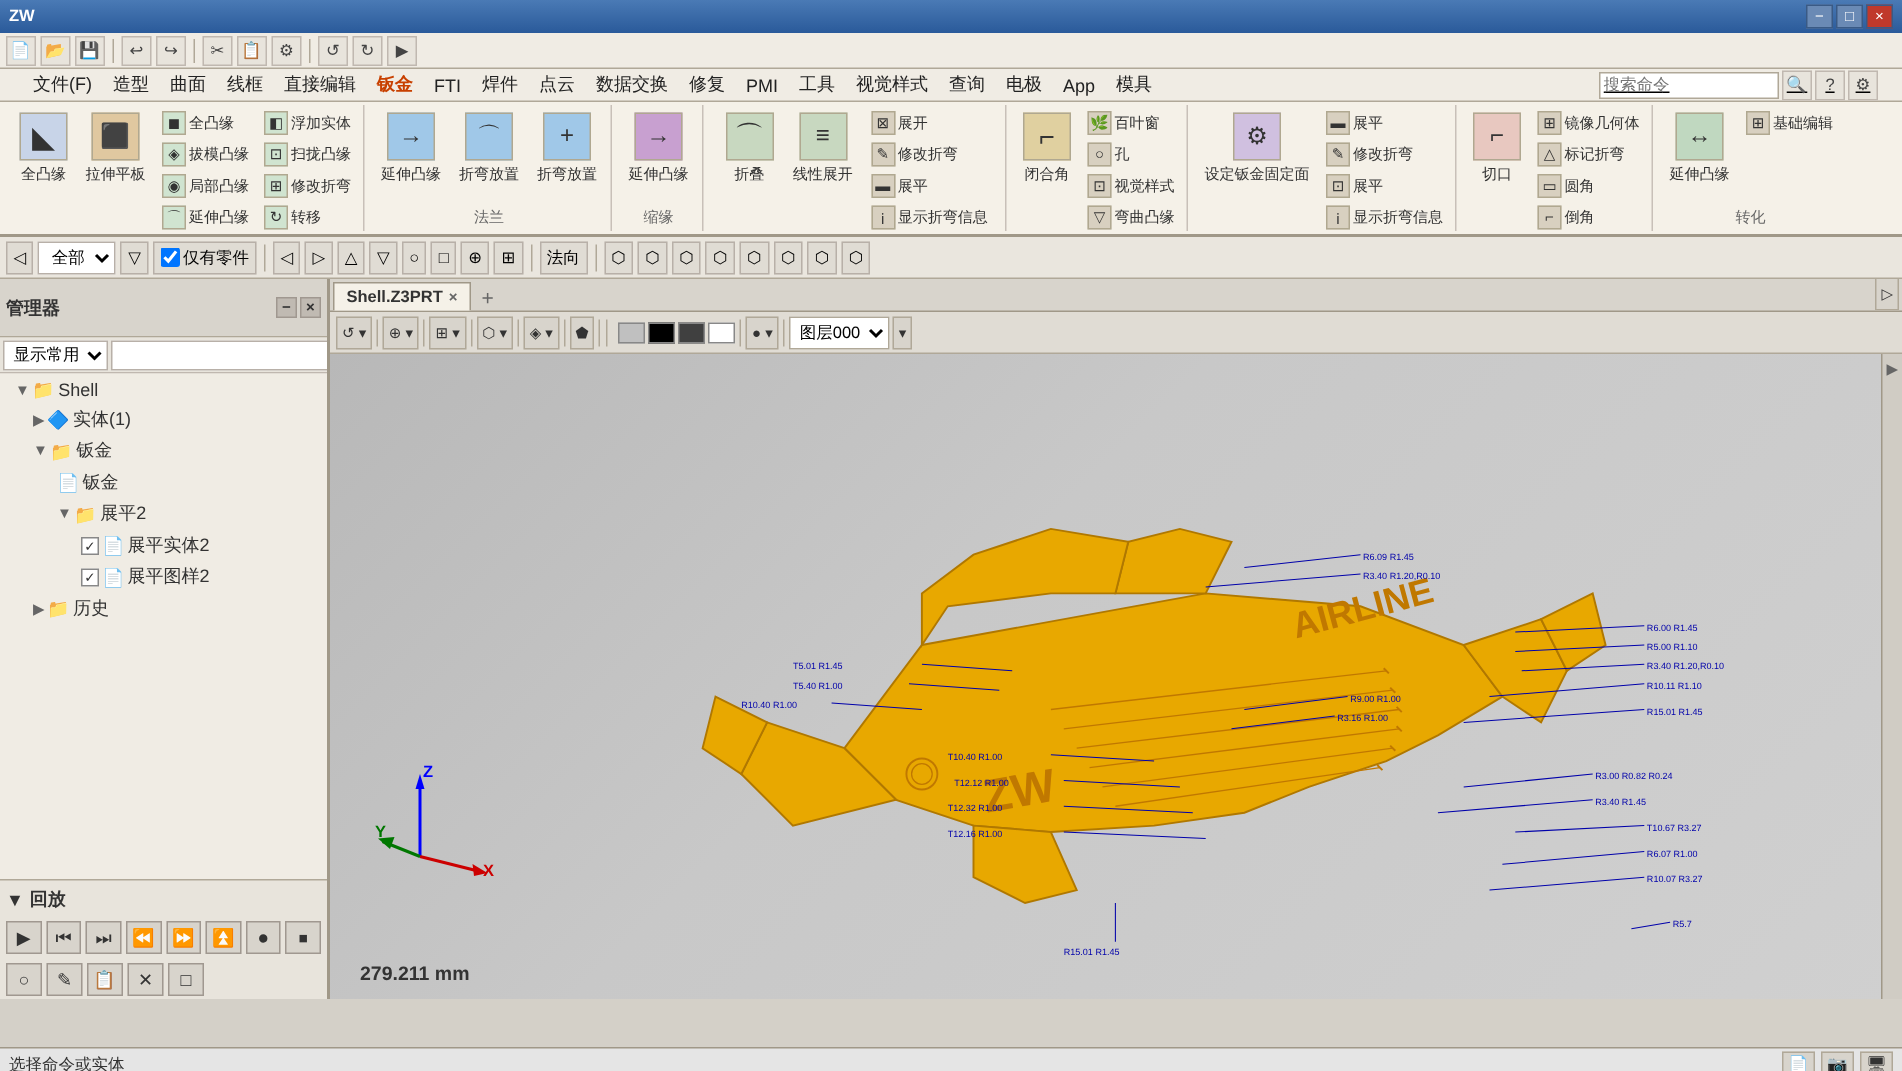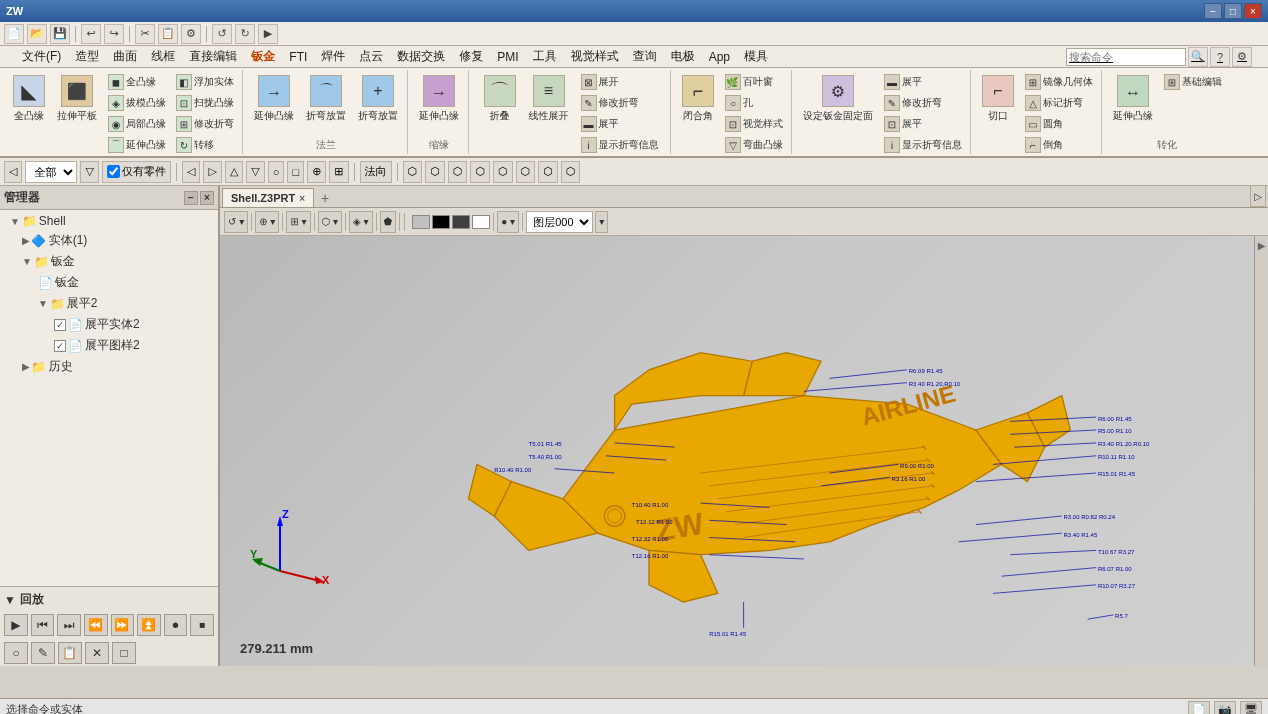--- a/index.html
+++ b/index.html
@@ -176,21 +176,21 @@
     
     #sidebar {
       width: 220px;
       background: #f0ece4;
       border-right: 2px solid #a09888;
       display: flex;
       flex-direction: column;
       overflow: hidden;
     }
     #sidebar-header {
-      height: 24px;
+      height: 39px;
       background: #d8d4cc;
       border-bottom: 1px solid #b0a898;
       display: flex;
       align-items: center;
       justify-content: space-between;
       padding: 0 4px;
       font-size: 12px;
       font-weight: bold;
       color: #333;
     }
@@ -735,20 +735,27 @@
 <div class="main-content" style="height: 480px;">
 
   <div id="sidebar">
     <div id="sidebar-header">
       <span>管理器</span>
       <div id="sidebar-header-controls">
         <div class="sid-ctrl">−</div>
         <div class="sid-ctrl">×</div>
       </div>
     </div>
+    <div id="sidebar-toolbar">
+      <select class="st-select">
+        <option>显示常用</option>
+      </select>
+      <input class="st-input" type="text" style="">
+
+    </div>
     <div id="sidebar-tree">
 
       <div class="tree-item">
         <span class="tree-indent" style="width:4px;"></span>
         <span class="tree-arrow">▼</span>
         <span class="tree-icon">📁</span>
         <span>Shell</span>
       </div>
 
       <div class="tree-item">

